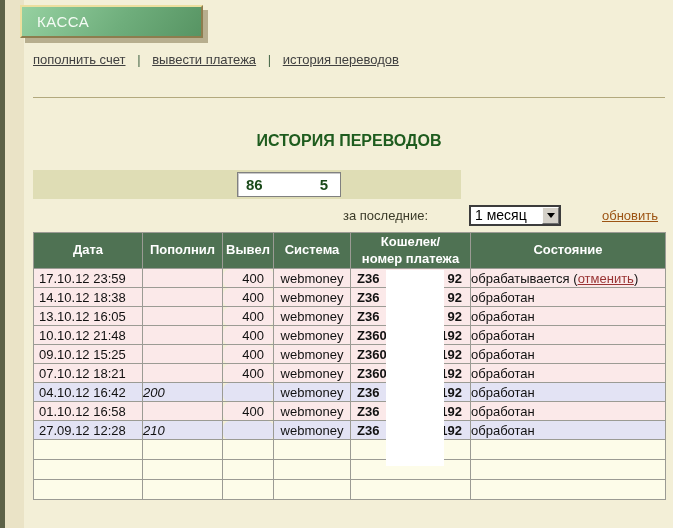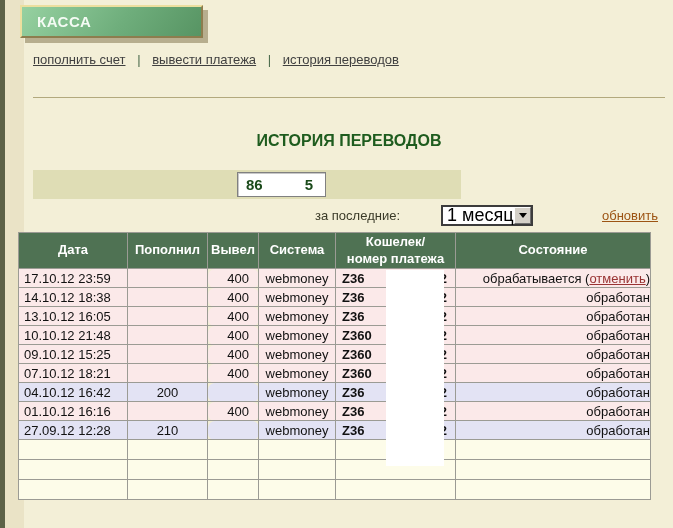--- a/index.html
+++ b/index.html
@@ -14,92 +14,92 @@
   .left-edge { position:absolute; left:0; top:0; width:5px; height:528px; background:#5d6247; }
   .left-band { position:absolute; left:5px; top:0; width:19px; height:528px; background:#eae3c6; }
 
   .kassa {
     position:absolute; left:20px; top:5px; width:183px; height:33px;
     background: linear-gradient(125deg, #96d1a1 0%, #6fae7c 55%, #579463 100%);
     border:2px solid;
     border-color:#ecdf9f #8d7d4e #8d7d4e #ecdf9f;
     box-shadow:5px 5px 0 #b7ae8e;
     display:flex; align-items:center; padding-left:15px;
-    color:#f4fbf4; font-size:15px; letter-spacing:0.5px;font-weight:bold;
+    color:#f4fbf4; font-size:15px; letter-spacing:0.5px;
   }
 
   .nav { position:absolute; left:33px; top:52px; font-size:13px; }
   .nav a { color:#404040; text-decoration:underline; cursor:pointer; }
   .nav .sep { color:#4c6b4c; margin:0 8px; }
 
   .rule { position:absolute; left:33px; top:97px; width:632px; height:0; border-top:1px solid #b2a97d; }
 
   .page-title {
     position:absolute; left:33px; top:132px; width:632px;
     text-align:center; color:#1e5c1e; font-weight:bold; font-size:16px;
   }
 
   .account-band {
     position:absolute; left:33px; top:170px; width:428px; height:29px;
     background:#dfddb5; display:flex; align-items:center;
   }
   .account-label { padding-left:8px; font-size:12px; font-weight:bold; color:#32502b; }
   .account-input {
-    position:absolute; left:204px; top:2px; width:89px; height:25px;
+    position:absolute; left:204px; top:2px; width:104px; height:25px;
     background:#ffffff; border:1px solid #808080;
     box-shadow: inset 1px 1px 0 #c8c8c8;
     display:flex; justify-content:space-between; align-items:center;
     padding:0 12px 0 8px;
     font-size:15px; font-weight:bold; color:#1a4a1a; cursor:text;
   }
 
   .filter-row {
     position:absolute; left:33px; top:204px; width:625px; height:22px;
     display:flex; justify-content:flex-end; align-items:center; font-size:13px;gap:39px;
   }
   .filter-label { color:#3a3a28; }
   .select {
     display:flex; align-items:center; margin-left:2px;
     width:92px; height:21px; background:#ffffff;
     border:2px solid #3c3c3c; cursor:pointer;
   }
-  .select-value { flex:1; padding-left:4px; font-size:18px; color:#000; white-space:nowrap; }
+  .select-value { flex:1; padding-left:4px; font-size:14px; color:#000; white-space:nowrap; }
   .select-btn {
     width:17px; height:17px; background:#d4d0c8;
     border:1px solid; border-color:#fdfdfd #6e6e6e #6e6e6e #fdfdfd;
     display:flex; align-items:center; justify-content:center;
   }
   .select-arrow {
     width:0; height:0;
     border-left:4px solid transparent; border-right:4px solid transparent;
     border-top:5px solid #000;
   }
-  .refresh { margin-left:30px; color:#9c5413; text-decoration:underline; cursor:pointer; }
+  .refresh { margin-left:2px; color:#9c5413; text-decoration:underline; cursor:pointer; }
 
   table.history {
-    position:absolute; left:18px; top:232px; width:632px;
+    position:absolute; left:33px; top:232px; width:632px;
     border-collapse:collapse; table-layout:fixed;
   }
   .history th, .history td { border:1px solid #9b9b94; overflow:hidden; }
   .history th {
     height:36px; background:#4f7253; color:#ffffff;
     font-size:13px; font-weight:bold; text-align:center; vertical-align:middle;
     white-space:pre-line; line-height:1.25;
   }
   .history td { height:19px; font-size:13px; color:#111; vertical-align:middle; }
   tr.pink td { background:#fbe9e9;margin-left:16px; }
   tr.blue td { background:#e3e3f4; }
   tr.empty td { background:#fdfce9; height:20px; }
   td.c-date { text-align:left; padding-left:5px; white-space:nowrap; }
-  td.c-dep  { text-align:center; }
+  td.c-dep  { text-align:left;font-style:italic; }
   td.c-wd   { text-align:right; padding-right:9px;border-radius:7px; }
   td.c-sys  { text-align:center; }
   td.c-wallet { padding:0;font-weight:bold; }
   .wallet-wrap { display:flex; justify-content:space-between; padding:0 8px 0 6px; }
-  td.c-status { text-align:right; white-space:nowrap; }
+  td.c-status { text-align:left; white-space:nowrap; }
   .cancel-link { color:#993333; text-decoration:underline; cursor:pointer; }
 
   .redaction {
     position:absolute; left:386px; top:270px; width:58px; height:196px;
     background:#ffffff;
   }
 </style>
 </head>
 <body>
 
@@ -246,21 +246,21 @@
       <td class="c-sys">webmoney</td>
       <td class="c-wallet">
           <div class="wallet-wrap">
             <span>Z36</span>
             <span>5192</span>
           </div>
         </td>
       <td class="c-status">обработан</td>
     </tr>
     <tr class="pink">
-      <td class="c-date">01.10.12 16:16</td>
+      <td class="c-date">01.10.12 16:58</td>
       <td class="c-dep"></td>
       <td class="c-wd">400</td>
       <td class="c-sys">webmoney</td>
       <td class="c-wallet">
           <div class="wallet-wrap">
             <span>Z36</span>
             <span>192</span>
           </div>
         </td>
       <td class="c-status">обработан</td>

